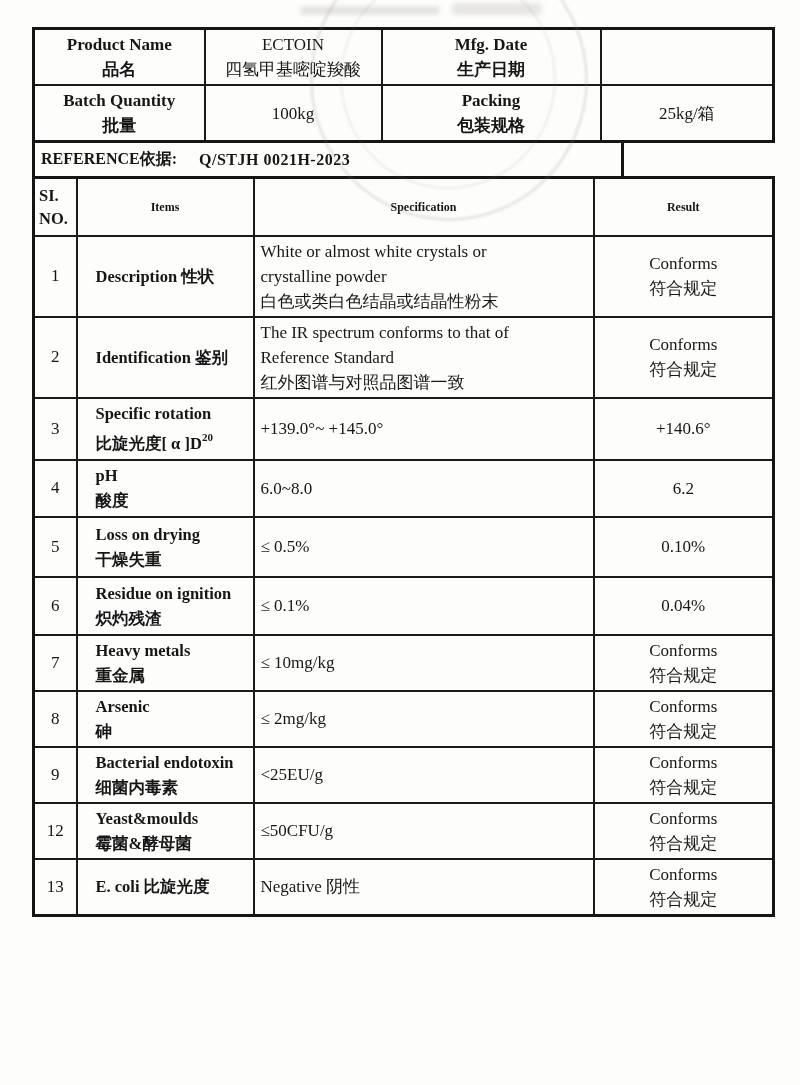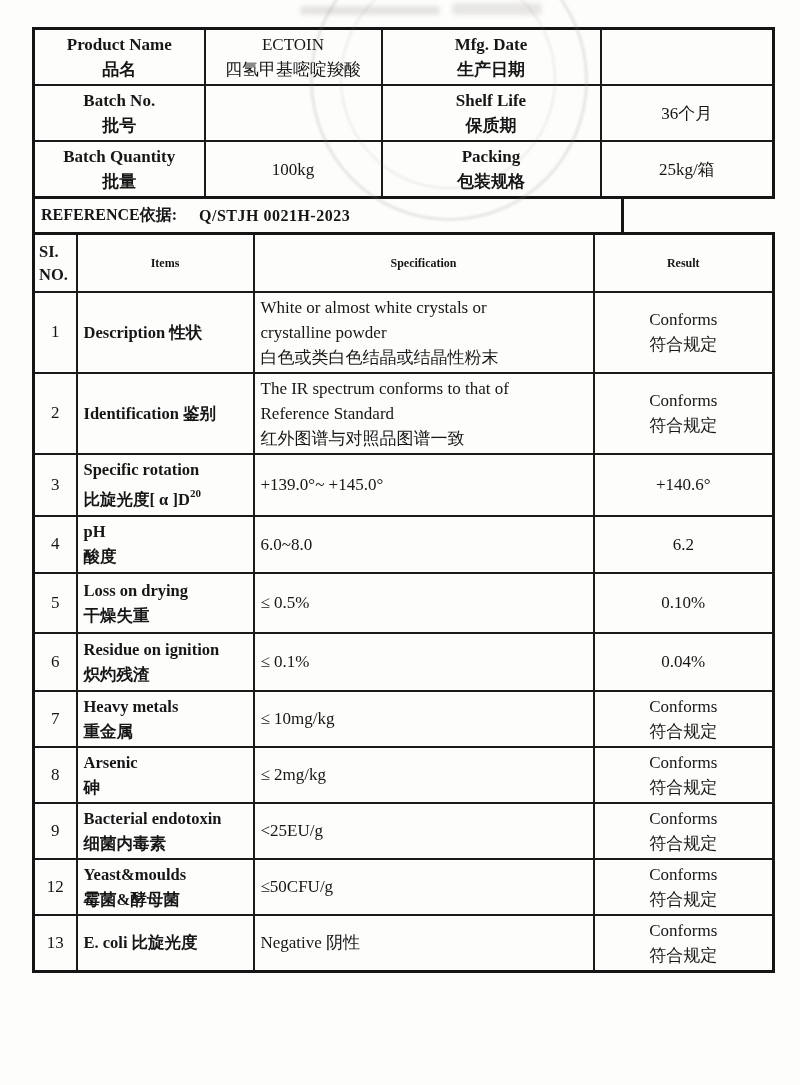--- a/index.html
+++ b/index.html
@@ -23,21 +23,21 @@
     display:flex;align-items:center;
     padding-left:6px;background:transparent;
     font-weight:bold;font-size:16px;
   }
   .reference-row .ref-value{margin-left:22px;letter-spacing:0.5px;}
   
   .spec-table{margin-top:-3px;}
   .spec-table .hdr{font-weight:bold;font-size:12px;text-align:center;line-height:24px;}
   .spec-table .hdr-no{font-weight:bold;font-size:16.5px;text-align:left;padding:2px 2px 2px 4px;line-height:23px;}
   .cell-no{text-align:center;font-size:17px;}
-  .cell-item{font-weight:bold;font-size:16.5px;line-height:25px;padding-left:6px;}
+  .cell-item{font-weight:bold;font-size:16.5px;line-height:25px;padding-left:18px;}
   .cell-spec{font-size:17px;line-height:25px;padding-left:6px;}
   .cell-result{text-align:center;font-size:17px;line-height:25px;}
   .cell-item sup{font-size:11px;font-weight:bold;position:relative;top:-1px;}
   .line{min-height:0;}
   
   .stamp-watermark{
     position:absolute;left:278px;top:-88px;width:272px;height:276px;
     border:3px solid rgba(150,138,120,0.20);border-radius:50%;
     filter:blur(1.2px);pointer-events:none;z-index:3;
   }
@@ -83,36 +83,20 @@
         <td>
           <div class="line">ECTOIN</div>
           <div class="line">四氢甲基嘧啶羧酸</div>
         </td>
         <td class="lbl">
           <div class="line">Mfg. Date</div>
           <div class="line">生产日期</div>
         </td>
         <td>
           <div class="line"></div>
-        </td>
-      </tr>
-      <tr style="height:55px">
-        <td class="lbl">
-          <div class="line">Batch No.</div>
-          <div class="line">批号</div>
-        </td>
-        <td>
-          <div class="line"></div>
-        </td>
-        <td class="lbl">
-          <div class="line">Shelf Life</div>
-          <div class="line">保质期</div>
-        </td>
-        <td>
-          <div class="line">36个月</div>
         </td>
       </tr>
       <tr style="height:55px">
         <td class="lbl">
           <div class="line">Batch Quantity</div>
           <div class="line">批量</div>
         </td>
         <td>
           <div class="line">100kg</div>
         </td>

